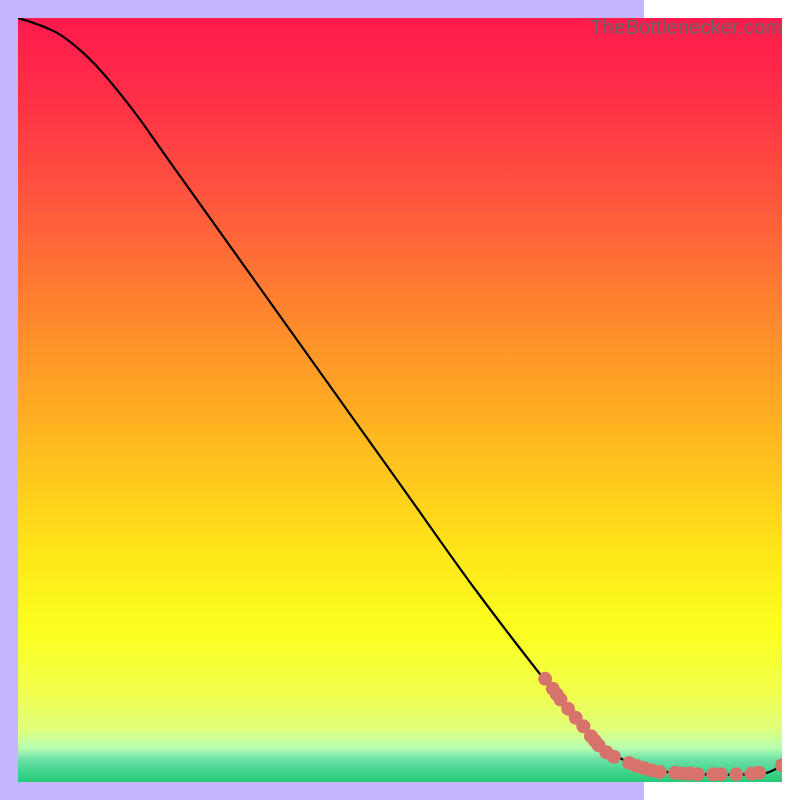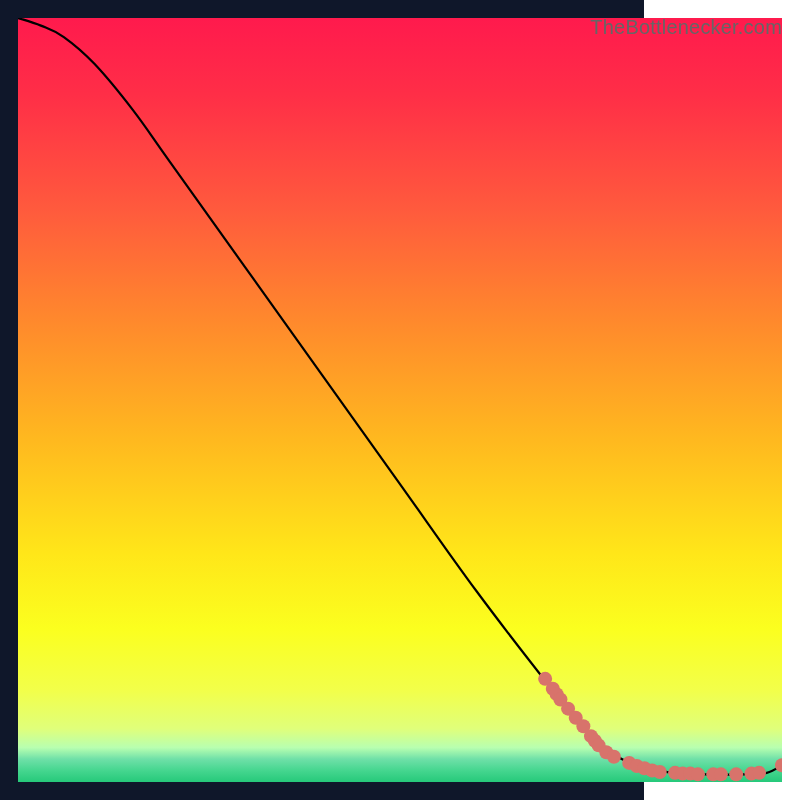--- a/index.html
+++ b/index.html
@@ -7,21 +7,21 @@
     padding: 0;
     width: 800px;
     height: 800px;
     overflow: hidden;
     font-family: Arial, sans-serif;
   }
   .chart-container {
     position: relative;
     width: 644px;
     height: 800px;
-    background: #0f172a;
+    background: #c4b5fd;
   }
   .plot-area {
     position: absolute;
     left: 18px;
     top: 18px;
     width: 764px;
     height: 764px;
   }
   .gradient-bg {
     position: absolute;

